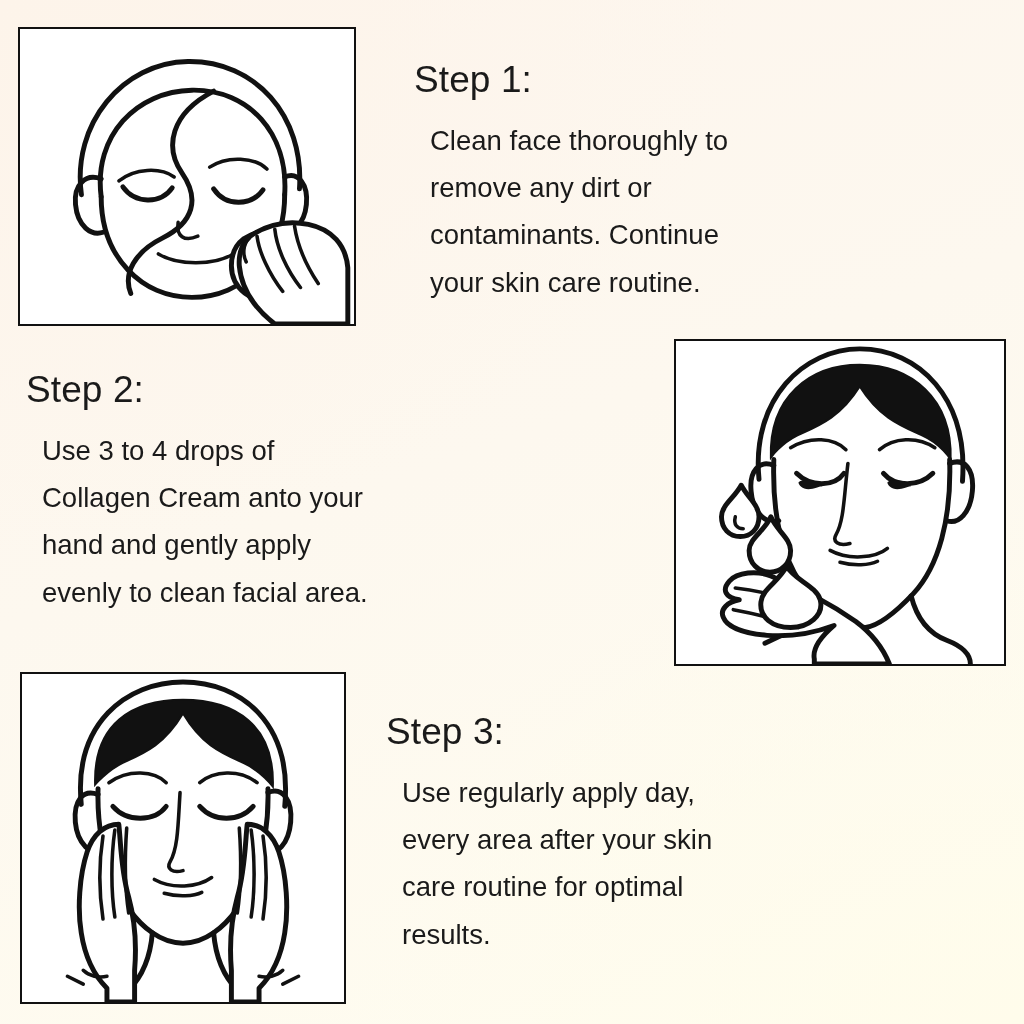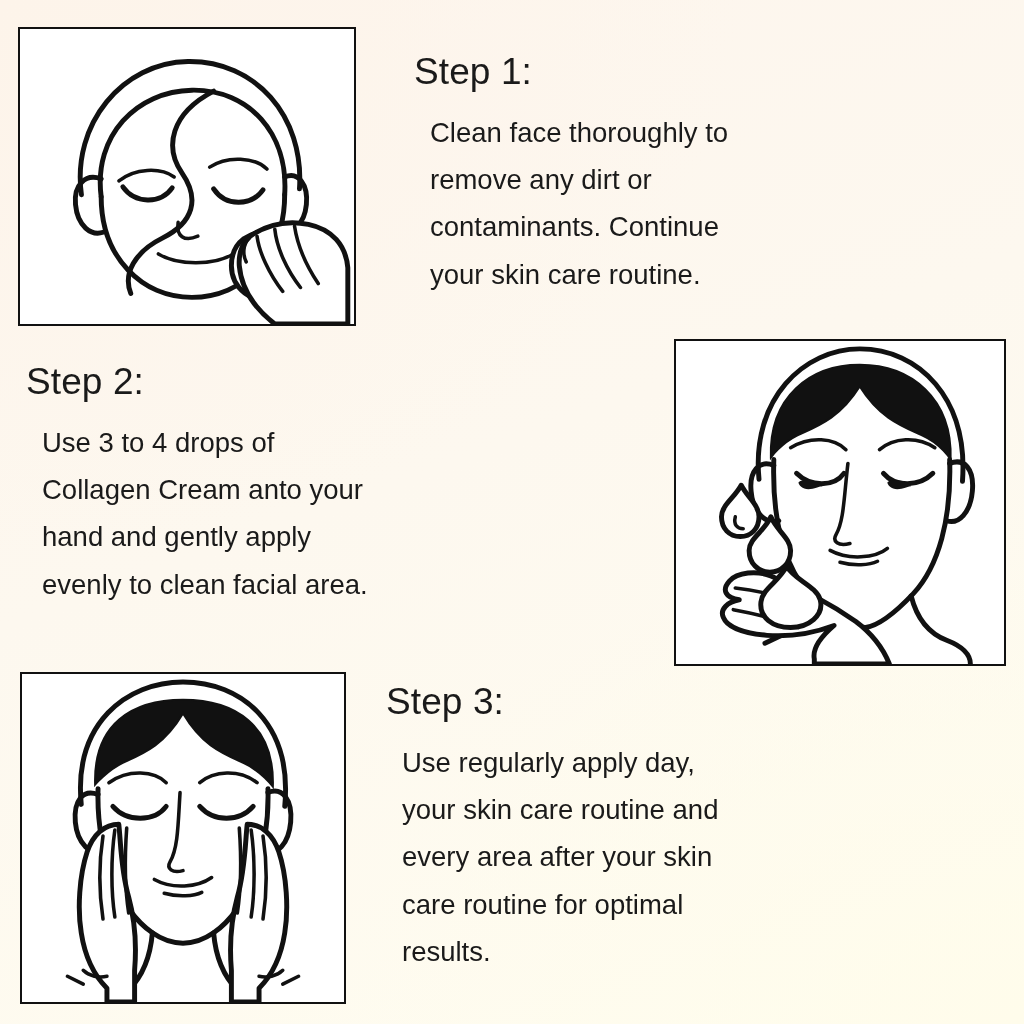--- a/index.html
+++ b/index.html
@@ -34,33 +34,33 @@
 
   .panel-1{left:18px;  top:27px;  width:338px; height:299px;}
   .panel-2{left:674px; top:339px; width:332px; height:327px;}
   .panel-3{left:20px;  top:672px; width:326px; height:332px;}
 
   .textblock{position:absolute;}
   .step-label{
     font-size:37px;
     line-height:1.1;
     letter-spacing:0.1px;
-    margin:0 0 9px 0;
+    margin:8px 0 9px 0;
     white-space:nowrap;
   }
   .step-body{
     font-size:27.5px;
     line-height:1.72;
     margin:16px;
   }
   .step-body .ln{display:block;white-space:nowrap;}
 
   .block-1{left:414px; top:52px;  width:400px;}
   .block-2{left:26px;  top:362px; width:420px;}
-  .block-3{left:386px; top:682px; width:410px;}
+  .block-3{left:386px; top:704px; width:410px;}
 
   .lineart{
     fill:none;
     stroke:#111111;
     stroke-width:5;
     stroke-linecap:round;
     stroke-linejoin:round;
   }
   .lineart-thin{
     fill:none;
@@ -230,20 +230,19 @@
       <span class="ln">Collagen Cream anto your</span>
       <span class="ln">hand and gently apply</span>
       <span class="ln">evenly to clean facial area.</span>
     </p>
   </div>
 
   <div class="textblock block-3">
     <p class="step-label">Step 3:</p>
     <p class="step-body">
       <span class="ln">Use regularly apply day,</span>
-      <span class="ln">your skin care routine and</span>
       <span class="ln">every area after your skin</span>
       <span class="ln">care routine for optimal</span>
       <span class="ln">results.</span>
     </p>
   </div>
 
 </div>
 
 </body></html>

